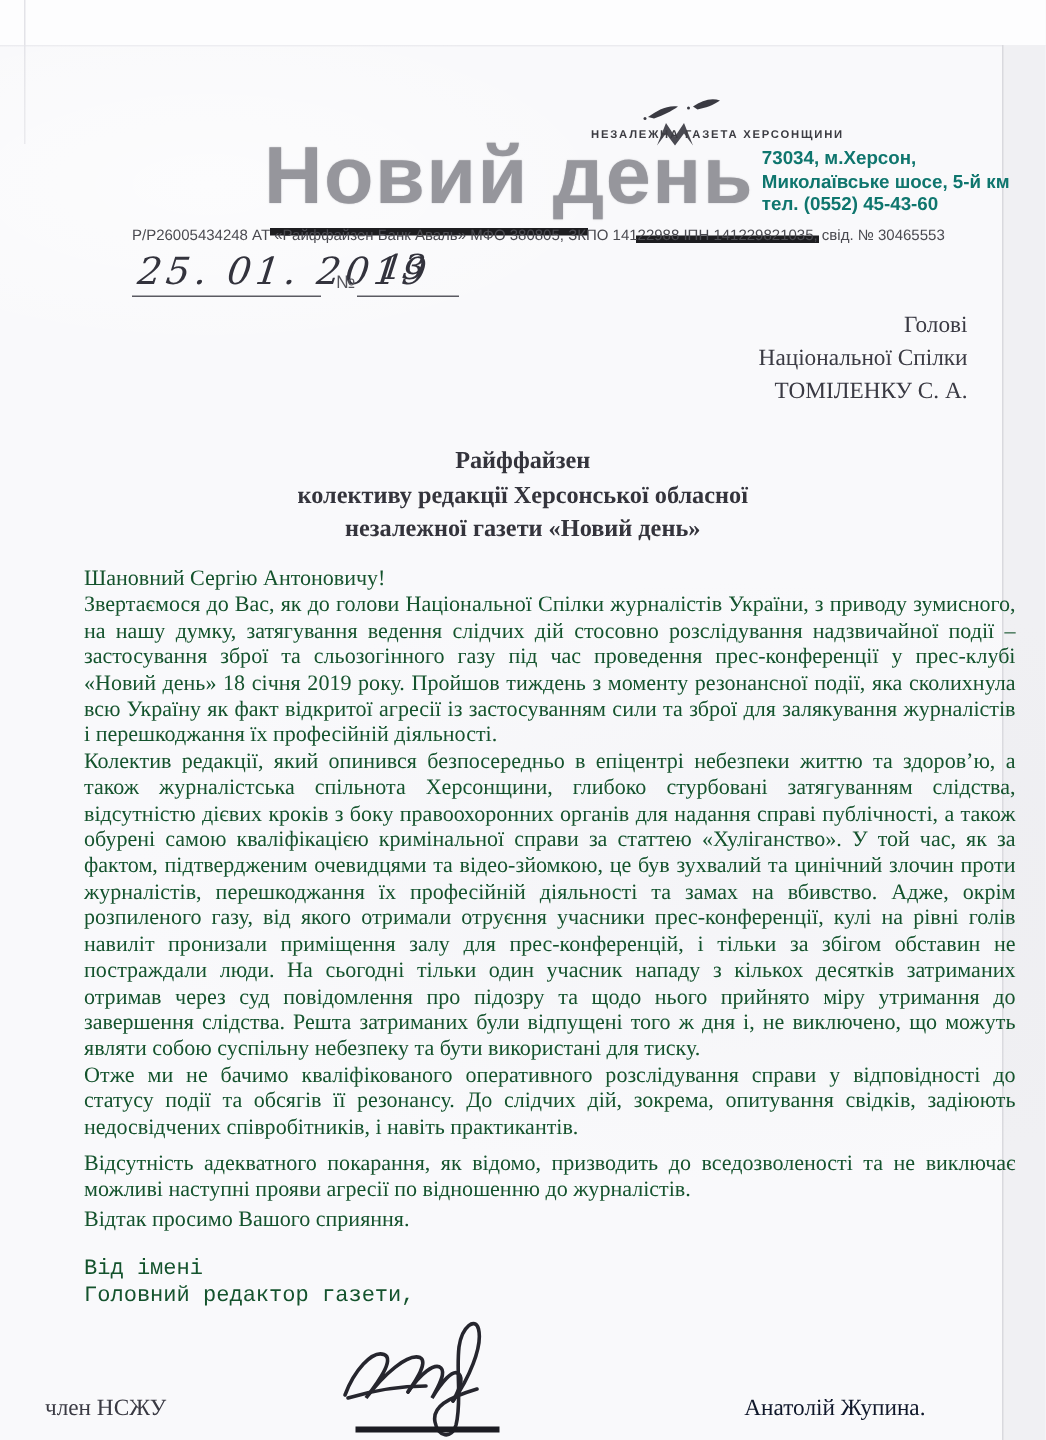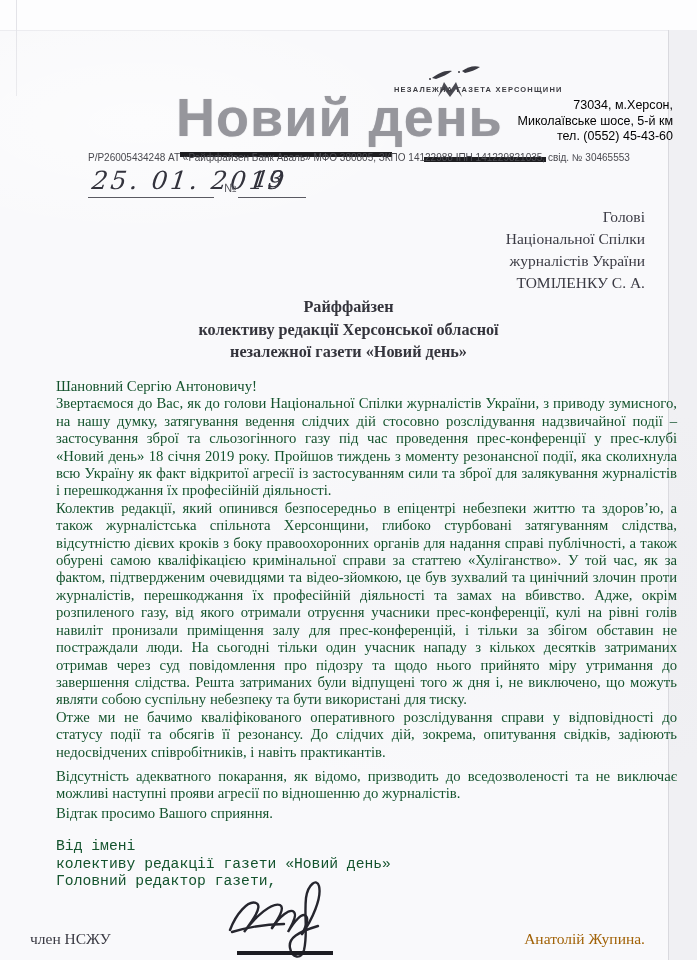--- a/index.html
+++ b/index.html
@@ -19,22 +19,22 @@
       radial-gradient(ellipse 400px 200px at 70% 60%, rgba(230,230,236,.25), transparent);
     pointer-events:none;}
   
   .logo{position:absolute;left:176px;top:90px;font-family:Liberation Sans, sans-serif;font-weight:700;
     font-size:54px;line-height:54px;color:#96969c;letter-spacing:1px;white-space:nowrap;
     text-shadow:0 0 1px rgba(150,150,156,.6);}
   .logo-underline-1{position:absolute;left:180px;top:152px;width:212px;height:5px;background:#1d1d20;}
   .logo-underline-2{position:absolute;left:424px;top:157px;width:122px;height:5px;background:#1d1d20;}
   .tagline{position:absolute;left:394px;top:85px;font-family:"Liberation Sans", sans-serif;
     font-weight:700;font-size:7.5px;letter-spacing:1.2px;color:#3c3c42;white-space:nowrap;}
-  .addr{position:absolute;right:24px;top:98px;text-align:right;font-family:"Liberation Sans", sans-serif;
-    font-size:12.5px;line-height:15.5px;color:#000000;}
+  .addr{position:absolute;right:24px;top:98px;text-align:left;font-family:"Liberation Sans", sans-serif;
+    font-size:12.5px;line-height:15.5px;color:#0f766e;font-weight:bold;}
   .bankline{position:absolute;left:88px;top:152px;width:580px;font-family:"Liberation Sans", sans-serif;
     font-size:10px;color:#4a4a50;white-space:nowrap;}
   .handwrite{font-family:"DejaVu Serif", serif;font-style:italic;color:#33333d;}
   .hw-date{position:absolute;left:92px;top:166px;font-size:25px;letter-spacing:3px;transform:skewX(-7deg);}
   .hw-date-line{position:absolute;left:88px;top:197px;width:126px;height:1px;background:#5a5a62;}
   .no-sign{position:absolute;left:224px;top:181px;font-family:"Liberation Sans", sans-serif;font-size:12px;color:#55555c;}
   .hw-no{position:absolute;left:254px;top:166px;font-size:23px;transform:skewX(-7deg);}
   .no-line{position:absolute;left:238px;top:197px;width:68px;height:1px;background:#5a5a62;}
   .doodle{position:absolute;left:428px;top:62px;}
   .emblem{position:absolute;left:437px;top:82px;}
@@ -47,21 +47,21 @@
   .salutation{text-align:center;margin:0 0 1px 0;}
   .content p{margin:0;text-align:justify;}
   .content p.gap-lg{margin-top:7px;}
   .content p.gap-sm{margin-top:2px;}
   .closing{margin-top:16px;line-height:17.6px;font-family:Liberation Mono, monospace;}
   .closing div{text-align:left;}
   
   .signature{position:absolute;left:222px;top:868px;}
   .sig-underline{position:absolute;left:237px;top:951px;width:96px;height:3.5px;background:#1c1c22;}
   .footer-left{position:absolute;left:30px;top:930px;font-size:15.5px;color:#3a3a43;}
-  .footer-right{position:absolute;right:52px;top:930px;font-size:15.5px;color:#a16207;}
+  .footer-right{position:absolute;right:80px;top:930px;font-size:15.5px;color:#0f172a;}
 </style>
 </head>
 <body>
 
 <div class="scan-topband"></div>
 <div class="scan-leftline"></div>
 <div class="scan-rightband"></div>
 <div class="scan-noise"></div>
 
 <svg class="doodle" width="70" height="22" viewBox="0 0 70 22">
@@ -89,41 +89,39 @@
 
 <div class="handwrite hw-date">25. 01. 2019</div>
 <div class="hw-date-line"></div>
 <div class="no-sign">№</div>
 <div class="handwrite hw-no">13</div>
 <div class="no-line"></div>
 
 <div class="addressee">
   <div>Голові</div>
   <div>Національної Спілки</div>
-  <div>журналістів України</div>
   <div>ТОМІЛЕНКУ С. А.</div>
 </div>
 
 <div class="title">
   <div>Райффайзен</div>
   <div>колективу редакції Херсонської обласної</div>
   <div>незалежної газети «Новий день»</div>
 </div>
 
 <div class="content">
   <p class="salutation">Шановний Сергію Антоновичу!</p>
   <p>Звертаємося до Вас, як до голови Національної Спілки журналістів України, з приводу зумисного, на нашу думку, затягування ведення слідчих дій стосовно розслідування надзвичайної події – застосування зброї та сльозогінного газу під час проведення прес-конференції у прес-клубі «Новий день» 18 січня 2019 року. Пройшов тиждень з моменту резонансної події, яка сколихнула всю Україну як факт відкритої агресії із застосуванням сили та зброї для залякування журналістів і перешкоджання їх професійній діяльності.</p>
   <p>Колектив редакції, який опинився безпосередньо в епіцентрі небезпеки життю та здоров’ю, а також журналістська спільнота Херсонщини, глибоко стурбовані затягуванням слідства, відсутністю дієвих кроків з боку правоохоронних органів для надання справі публічності, а також обурені самою кваліфікацією кримінальної справи за статтею «Хуліганство». У той час, як за фактом, підтвердженим очевидцями та відео-зйомкою, це був зухвалий та цинічний злочин проти журналістів, перешкоджання їх професійній діяльності та замах на вбивство. Адже, окрім розпиленого газу, від якого отримали отруєння учасники прес-конференції, кулі на рівні голів навиліт пронизали приміщення залу для прес-конференцій, і тільки за збігом обставин не постраждали люди. На сьогодні тільки один учасник нападу з кількох десятків затриманих отримав через суд повідомлення про підозру та щодо нього прийнято міру утримання до завершення слідства. Решта затриманих були відпущені того ж дня і, не виключено, що можуть являти собою суспільну небезпеку та бути використані для тиску.</p>
   <p>Отже ми не бачимо кваліфікованого оперативного розслідування справи у відповідності до статусу події та обсягів її резонансу. До слідчих дій, зокрема, опитування свідків, задіюють недосвідчених співробітників, і навіть практикантів.</p>
   <p class="gap-lg">Відсутність адекватного покарання, як відомо, призводить до вседозволеності та не виключає можливі наступні прояви агресії по відношенню до журналістів.</p>
   <p class="gap-sm">Відтак просимо Вашого сприяння.</p>
 
   <div class="closing">
     <div>Від імені</div>
-    <div>колективу редакції газети «Новий день»</div>
     <div>Головний редактор газети,</div>
   </div>
 </div>
 
 <svg class="signature" width="130" height="90" viewBox="0 0 130 90">
   <g fill="none" stroke="#26262e" stroke-width="2.4" stroke-linecap="round">
     <path d="M8 62 C14 46 26 32 34 35 C42 38 28 56 22 64 C34 48 50 34 58 37 C64 40 54 54 50 60"></path>
     <path d="M50 60 C58 48 68 40 72 44 C76 48 68 60 66 64 C72 54 80 44 84 48 C88 52 82 62 80 66"></path>
     <path d="M80 66 C90 52 100 30 97 18 C95 10 86 16 84 30 C82 48 86 66 82 82 C79 92 70 90 68 80 C66 70 76 64 96 58"></path>
     <path d="M10 64 C30 58 50 56 62 56"></path>

